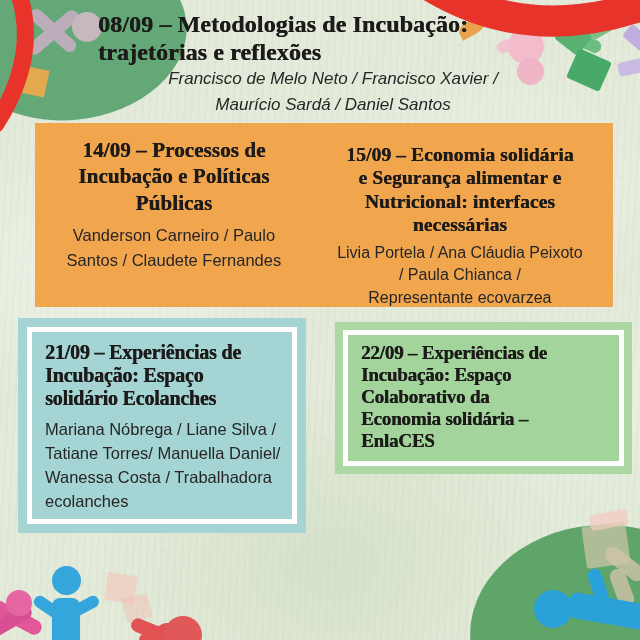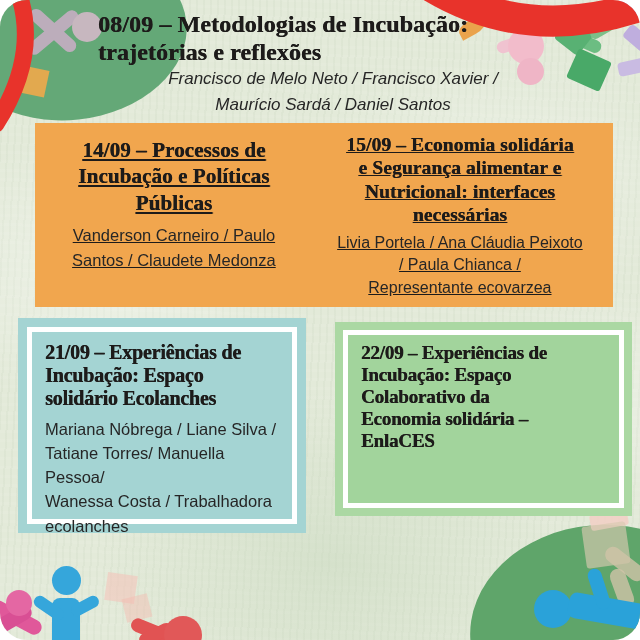--- a/index.html
+++ b/index.html
@@ -6,21 +6,21 @@
   .poster {
     position:relative; width:640px; height:640px; overflow:hidden;
     background-color:#e3ead9;
     background-image:
       radial-gradient(ellipse 300px 200px at 18% 42%, rgba(255,255,255,.40), transparent 70%),
       radial-gradient(ellipse 280px 180px at 78% 28%, rgba(255,255,255,.30), transparent 70%),
       radial-gradient(ellipse 320px 240px at 52% 88%, rgba(196,214,186,.45), transparent 72%),
       radial-gradient(ellipse 220px 160px at 92% 62%, rgba(255,255,255,.28), transparent 70%),
       repeating-linear-gradient(93deg, rgba(118,148,108,.05) 0 2px, transparent 2px 7px),
       repeating-linear-gradient(2deg, rgba(255,255,255,.06) 0 3px, transparent 3px 9px);
-    font-family:"Liberation Sans", sans-serif; color:#1d1b1a;border-radius:27px;
+    font-family:"Liberation Sans", sans-serif; color:#1d1b1a;
   }
   .deco { position:absolute; pointer-events:none; }
   .deco div { position:absolute; }
   .swoosh-svg { position:absolute; left:0; top:0; z-index:3; }
 
   .title {
     font-family:"Liberation Serif","DejaVu Serif",serif; font-weight:700;
     white-space:pre-line; letter-spacing:.1px; color:#1d1b1a;
     text-shadow:.4px 0 0 #1d1b1a;
     margin:0;
@@ -29,44 +29,44 @@
   .centered { text-align:center; }
 
   
   .sess-top   { position:absolute; left:98px; top:10px; width:490px; z-index:5; }
   .sess-top .title { font-size:24px; line-height:1.18; }
   .sess-top .speakers { position:absolute; left:-20px; top:56px; width:510px; font-size:17px; line-height:1.5;font-style:italic; }
 
   
   .panel-orange {
     position:absolute; left:35px; top:123px; width:578px; height:184px;
-    background:#f1a64e; z-index:5; display:flex; box-sizing:border-box; padding:10px 6px 0 8px;text-decoration:underline;
+    background:#f1a64e; z-index:5; display:flex; box-sizing:border-box; padding:10px 6px 0 8px;
   }
   .panel-orange .col-left  { flex:0 0 45%; padding:4px 8px 0 4px; }
-  .panel-orange .col-right { flex:1; padding:0 2px 0 6px; }
+  .panel-orange .col-right { flex:1; padding:0 2px 0 6px;margin-top:10px; }
   .col-left  .title { font-size:21px; line-height:1.25; text-align:center; }
   .col-left  .speakers { font-size:16.5px; line-height:1.5; margin-top:7px; text-align:center; }
   .col-right .title { font-size:19.5px; line-height:1.2; text-align:center; }
   .col-right .speakers { font-size:16px; line-height:1.42; margin-top:5px; text-align:center; }
 
   
   .panel-teal {
     position:absolute; left:18px; top:318px; width:288px; height:215px;
     background:#a4d4d3; z-index:5; box-sizing:border-box; padding:9px;
   }
   .panel-teal .inner {
     width:100%; height:100%; box-sizing:border-box;
     border:5px solid #ffffff; background:#a4d4d3; padding:9px 4px 0 13px;
   }
   .panel-teal .title { font-size:20px; line-height:1.16; letter-spacing:-.2px; }
   .panel-teal .speakers { font-size:16.5px; line-height:1.47; margin-top:6px; }
 
   
   .panel-green {
-    position:absolute; left:335px; top:322px; width:297px; height:194px;
+    position:absolute; left:335px; top:322px; width:297px; height:152px;
     background:#abd8a3; z-index:5; box-sizing:border-box; padding:8px;
   }
   .panel-green .inner {
     width:100%; height:100%; box-sizing:border-box;
     border:5px solid #ffffff; background:#a2d49c; padding:7px 4px 0 13px;
   }
   .panel-green .title { font-size:19px; line-height:1.16; letter-spacing:-.2px; }
   .panel-green .speakers { font-size:16.5px; line-height:1.35; margin-top:6px; }
 
   
@@ -163,40 +163,40 @@
     <p class="speakers centered">Francisco de Melo Neto / Francisco Xavier /
 Maurício Sardá / Daniel Santos</p>
   </header>
 
   <section class="panel-orange">
     <div class="col-left">
       <h2 class="title">14/09 – Processos de
 Incubação e Políticas
 Públicas</h2>
       <p class="speakers">Vanderson Carneiro / Paulo
-Santos / Claudete Medonza</p>
+Santos / Claudete Fernandes</p>
     </div>
     <div class="col-right">
       <h2 class="title">15/09 – Economia solidária
 e Segurança alimentar e
 Nutricional: interfaces
 necessárias</h2>
       <p class="speakers">Livia Portela / Ana Cláudia Peixoto
 / Paula Chianca /
 Representante ecovarzea</p>
     </div>
   </section>
 
   <section class="panel-teal">
     <div class="inner">
       <h2 class="title">21/09 – Experiências de
 Incubação: Espaço
 solidário Ecolanches</h2>
       <p class="speakers">Mariana Nóbrega / Liane Silva /
-Tatiane Torres/ Manuella Pessoa/
+Tatiane Torres/ Manuella Daniel/
 Wanessa Costa / Trabalhadora
 ecolanches</p>
     </div>
   </section>
 
   <section class="panel-green">
     <div class="inner">
       <h2 class="title">22/09 – Experiências de
 Incubação: Espaço
 Colaborativo da

